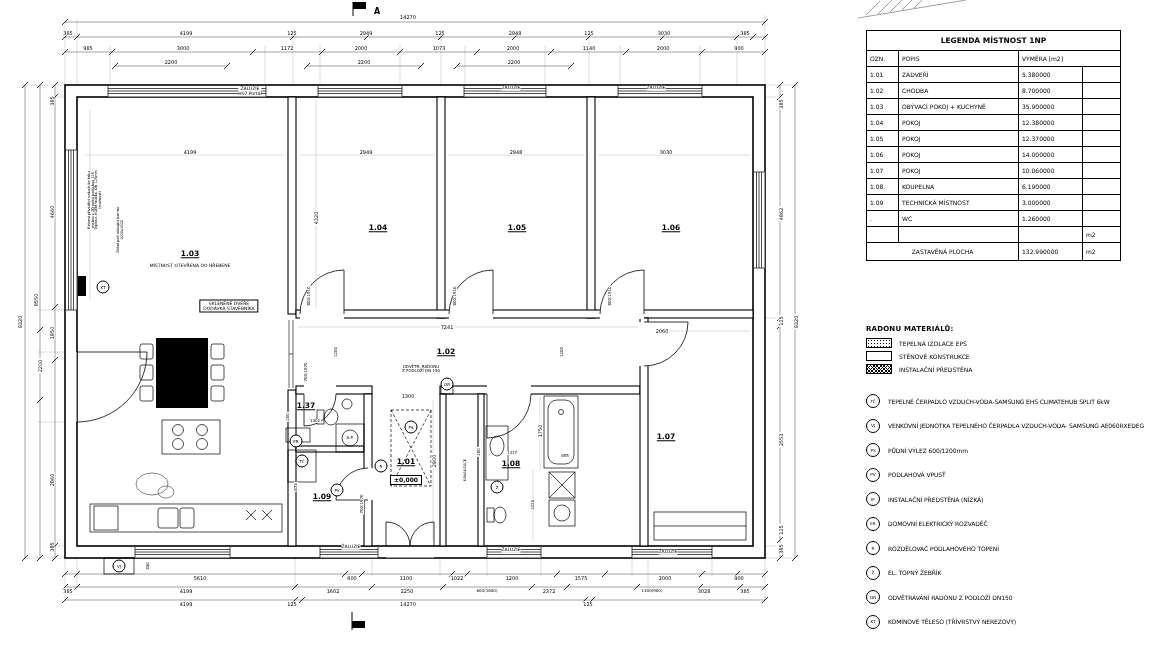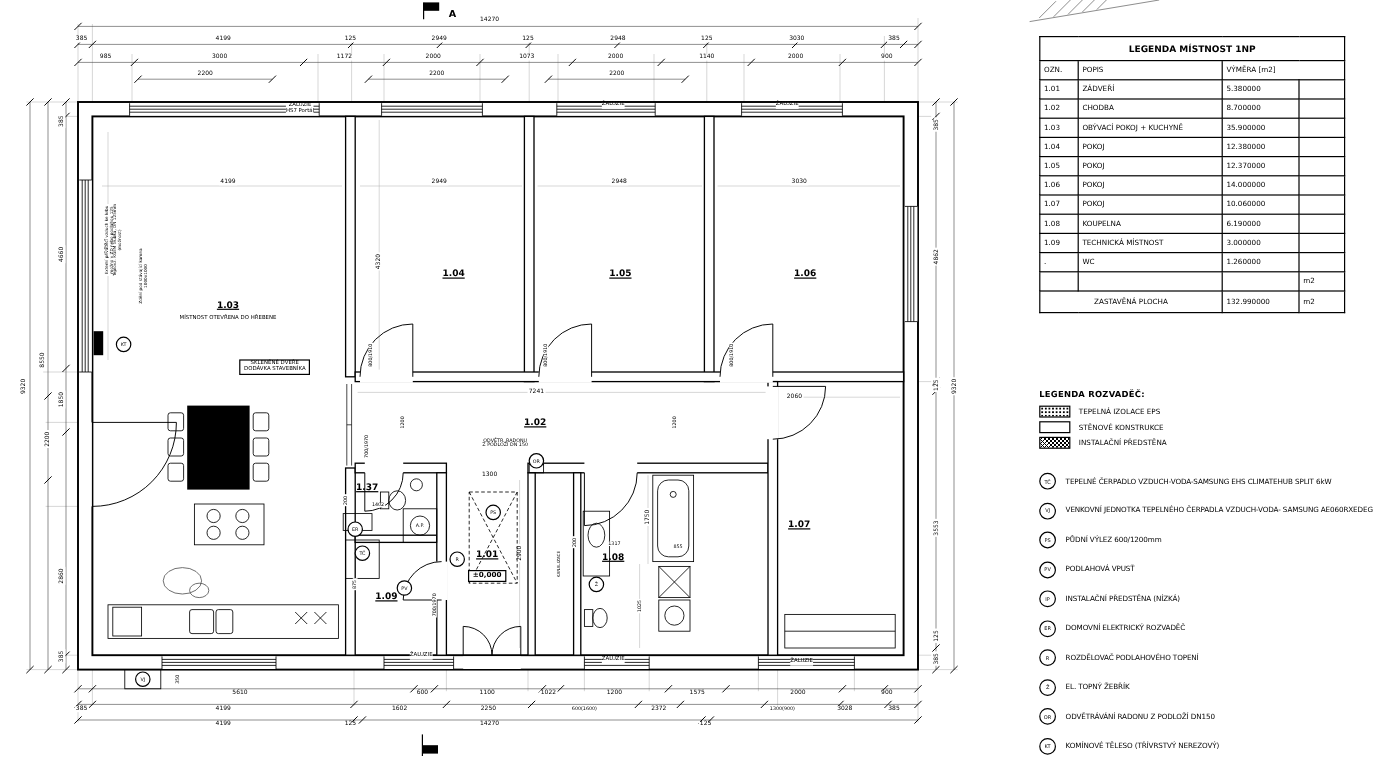--- a/index.html
+++ b/index.html
@@ -416,21 +416,21 @@
     <tfoot>
       <tr class="foot">
         <td class="fl" colspan="2">ZASTAVĚNÁ PLOCHA</td>
         <td>132.990000</td>
         <td>m2</td>
       </tr>
     </tfoot>
   </table>
 
   <div class="mat">
-    <div class="mat-title">LEGENDA ROZVADĚČ:</div>
+    <div class="mat-title">RADONU MATERIÁLŮ:</div>
     <div id="mat-items">
         <div class="mat-row">
           <span class="sw sw-dots"></span>
           <span class="mat-label">TEPELNÁ IZOLACE EPS</span>
         </div>
         <div class="mat-row">
           <span class="sw sw-plain"></span>
           <span class="mat-label">STĚNOVÉ KONSTRUKCE</span>
         </div>
         <div class="mat-row">

